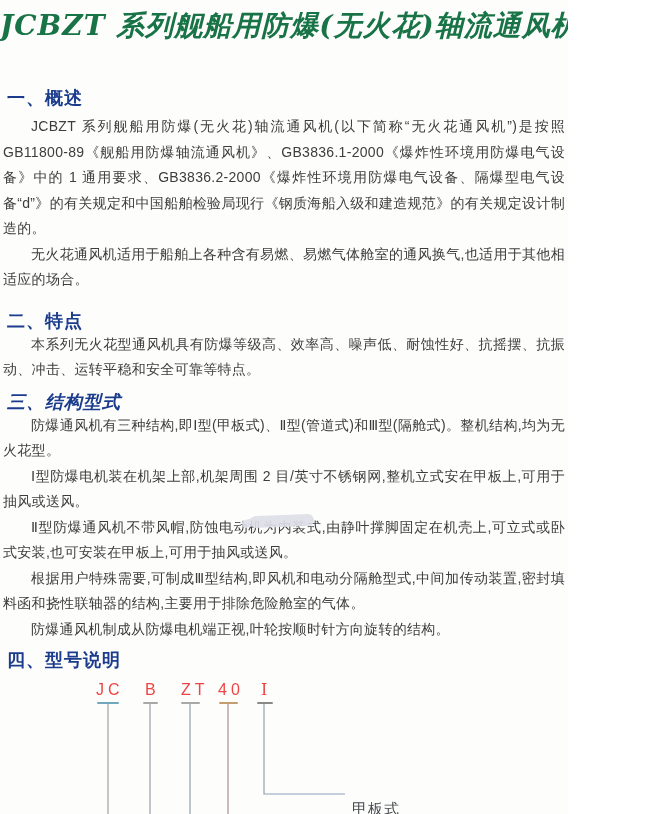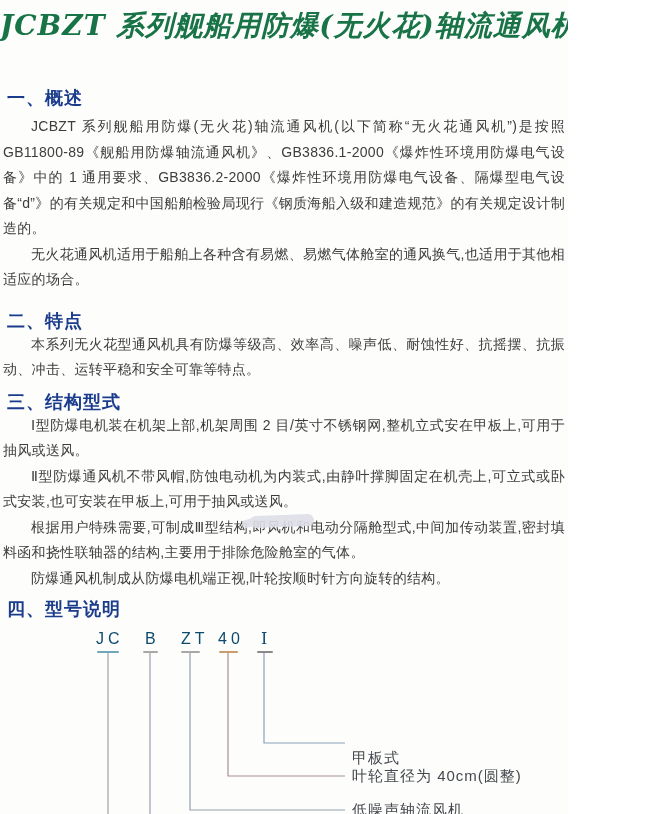--- a/index.html
+++ b/index.html
@@ -27,21 +27,21 @@
   h2.sec {
     font-size:18px;
     font-weight:bold;
     line-height:21px;
     color:#1b3c8c;
     padding-left:7px;
     letter-spacing:1px;
   }
   h2.s1 { margin-top:42px; }
   h2.s2 { margin-top:18px; }
-  h2.s3 { margin-top:9px; }
+  h2.s3 { margin-top:9px;font-style:italic; }
   h2.s4 { margin-top:8px; }
   p.body {
     font-size:14px;
     line-height:25.5px;
     text-indent:2em;
     text-align:justify;
     padding:0 3px;
     letter-spacing:0.3px;
   }
   p.first { margin-top:5px; }
@@ -49,21 +49,21 @@
   .diagram {
     position:relative;
     margin-top:10px;
     height:269px;
     width:650px;
   }
   .diagram svg { position:absolute; left:0; top:0; }
   .code {
     position:absolute; top:0;
     font-size:16px; line-height:17px;
-    color:#0c4a6e;
+    color:#ef4444;
     letter-spacing:4px;
     white-space:nowrap;
     text-align:center;
   }
   .code.serif { font-family:"DejaVu Serif","Liberation Serif",serif; letter-spacing:0; }
   .u {
     position:absolute; top:21px; height:2px;
     border-radius:1px;
   }
   .dlabel {
@@ -100,20 +100,21 @@
   <h1 class="title">JCBZT 系列舰船用防爆(无火花)轴流通风机</h1>
 
   <h2 class="sec s1">一、概述</h2>
   <p class="body first">JCBZT 系列舰船用防爆(无火花)轴流通风机(以下简称“无火花通风机”)是按照 GB11800-89《舰船用防爆轴流通风机》、GB3836.1-2000《爆炸性环境用防爆电气设备》中的 1 通用要求、GB3836.2-2000《爆炸性环境用防爆电气设备、隔爆型电气设备“d”》的有关规定和中国船舶检验局现行《钢质海船入级和建造规范》的有关规定设计制造的。</p>
   <p class="body">无火花通风机适用于船舶上各种含有易燃、易燃气体舱室的通风换气,也适用于其他相适应的场合。</p>
 
   <h2 class="sec s2">二、特点</h2>
   <p class="body">本系列无火花型通风机具有防爆等级高、效率高、噪声低、耐蚀性好、抗摇摆、抗振动、冲击、运转平稳和安全可靠等特点。</p>
 
   <h2 class="sec s3">三、结构型式</h2>
+  <p class="body">防爆通风机有三种结构,即Ⅰ型(甲板式)、Ⅱ型(管道式)和Ⅲ型(隔舱式)。整机结构,均为无火花型。</p>
   <p class="body">Ⅰ型防爆电机装在机架上部,机架周围 2 目/英寸不锈钢网,整机立式安在甲板上,可用于抽风或送风。</p>
   <p class="body">Ⅱ型防爆通风机不带风帽,防蚀电动机为内装式,由静叶撑脚固定在机壳上,可立式或卧式安装,也可安装在甲板上,可用于抽风或送风。</p>
   <p class="body">根据用户特殊需要,可制成Ⅲ型结构,即风机和电动分隔舱型式,中间加传动装置,密封填料函和挠性联轴器的结构,主要用于排除危险舱室的气体。</p>
   <p class="body">防爆通风机制成从防爆电机端正视,叶轮按顺时针方向旋转的结构。</p>
 
   <h2 class="sec s4">四、型号说明</h2>
   <div class="smudge"></div>
 
   <div class="diagram">
     <svg width="650" height="269" viewBox="0 0 650 269">

